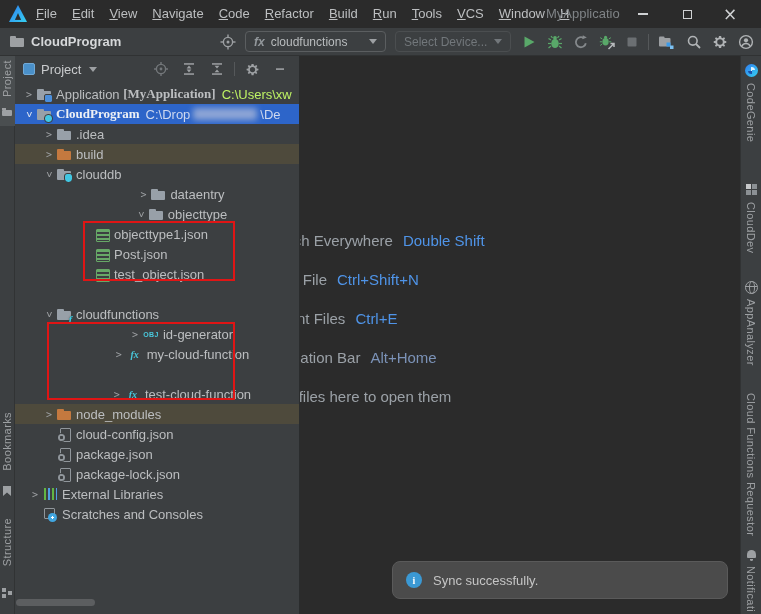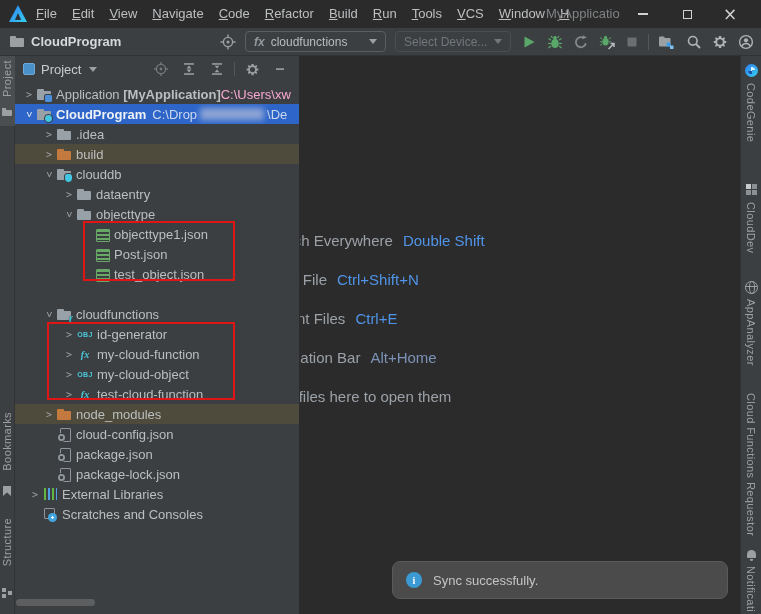--- a/index.html
+++ b/index.html
@@ -88,30 +88,30 @@
   .phead { position:absolute; left:0; top:0; width:100%; height:26px; display:flex; align-items:center; padding:0 8px; gap:6px; }
   .pview-ic { width:12px; height:12px; background:#4a90c9; border:1px solid #71a9d6; border-radius:2px; flex:none; }
   .phead-title { color:#c9cbcd; font-size:13px; }
   .phead-caret { width:0; height:0; border-left:4px solid transparent; border-right:4px solid transparent; border-top:5px solid #9da0a3; margin-left:2px; }
   .phead-sp { flex:1; }
   .hbtn { width:22px; height:22px; display:flex; align-items:center; justify-content:center; flex:none; }
   .pdiv { width:1px; height:14px; background:#55585a; flex:none; }
 
   .trow { position:absolute; left:0; width:100%; height:20px; display:flex; align-items:center;
     font-size:13px; color:#bcbec0; white-space:nowrap; overflow:hidden; }
-  .l0 { padding-left:7px; } .l0e { padding-left:13px; } .l1 { padding-left:27px; } .l2 { padding-left:47px; } .l3 { padding-left:79px; }
+  .l0 { padding-left:7px; } .l0e { padding-left:13px; } .l1 { padding-left:27px; } .l2 { padding-left:47px;justify-content:center; } .l3 { padding-left:79px; }
   .sel { background:#2d65c9; color:#eef1f5; }
   .exc { background:#4e4a3c; }
   .chev { width:14px; flex:none; color:#9da0a3; font-size:10px; text-align:center; font-family:"DejaVu Sans Mono",monospace; }
   .sel .chev { color:#dfe6f2; }
   .chev.r::before { content:">"; }
   .chev.d::before { content:">"; display:inline-block; transform:rotate(90deg); }
   .chev.e::before { content:""; }
-  .bold { font-weight:bold; }
-  .sfx { color:#f9a8d4; }
+  .bold { font-weight:bold;font-family:Liberation Serif, serif; }
+  .sfx { color:#bef264; margin-left:6px; }
   .sel .sfx { color:#cdd8ef; margin-left:6px; }
   .redact { display:inline-block; width:64px; height:12px; background:#8fa6d6; filter:blur(3px); border-radius:2px; margin:0 3px; }
 
   .fic { width:16px; height:16px; position:relative; margin-right:4px; flex:none; --fc:#98a0a8; }
   .fic::before { content:""; position:absolute; left:1px; top:2.5px; width:7px; height:4px; border-radius:1px 1px 0 0; background:var(--fc); }
   .fic::after { content:""; position:absolute; left:1px; top:4.5px; width:14px; height:9px; border-radius:1px; background:var(--fc); }
   .fo { --fc:#c4793f; }
   .fb { position:absolute; z-index:1; right:0; bottom:0; width:7px; height:7px; border-radius:1px; }
   .b-mod { background:#4b8edb; outline:1px solid #3c3f41; }
   .b-cloud { background:#41c7e3; border-radius:3px; outline:1px solid #3c3f41; }
@@ -431,25 +431,20 @@
     <span class="badge-obj">OBJ</span>
     <span>id-generator</span>
   </div>
 
   <div class="trow l2" style="top:288px">
     <span class="chev r"></span>
     <span class="badge-fx">fx</span>
     <span>my-cloud-function</span>
   </div>
 
-  <div class="trow l2" style="top:308px">
-    <span class="chev r"></span>
-    <span class="badge-obj">OBJ</span>
-    <span>my-cloud-object</span>
-  </div>
 
   <div class="trow l2" style="top:328px">
     <span class="chev r"></span>
     <span class="badge-fx">fx</span>
     <span>test-cloud-function</span>
   </div>
 
   <div class="trow l1 exc" style="top:348px">
     <span class="chev r"></span>
     <span class="fic fo"></span>

